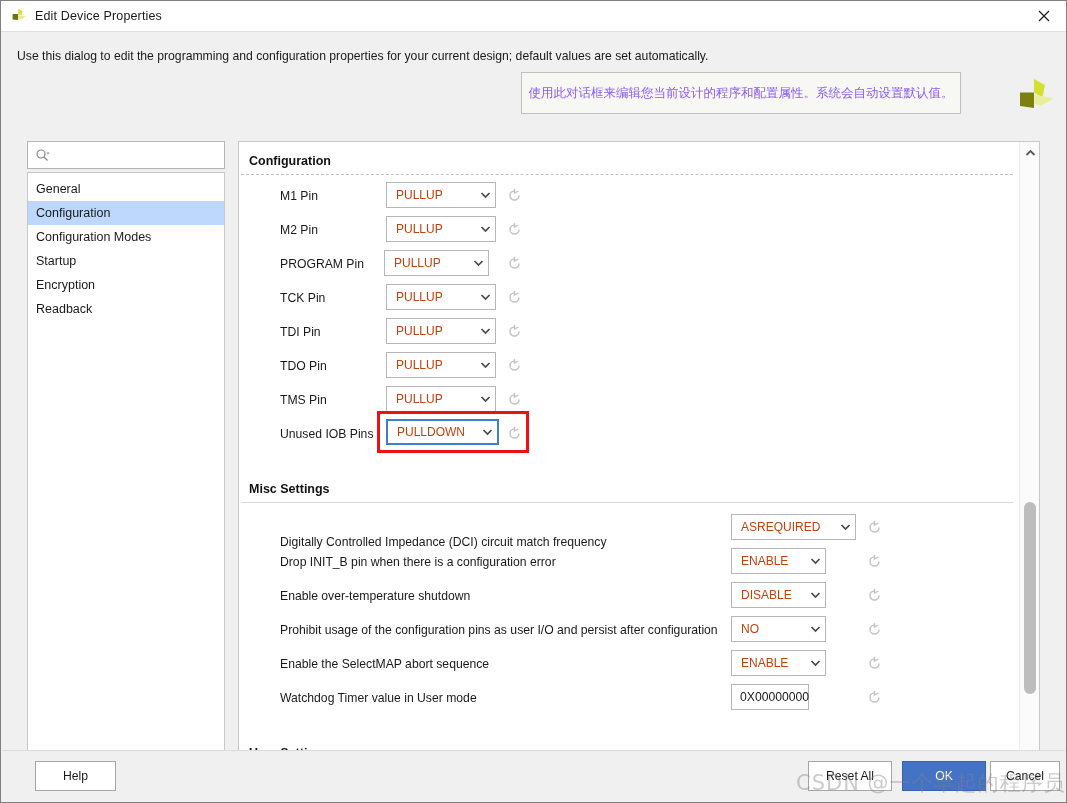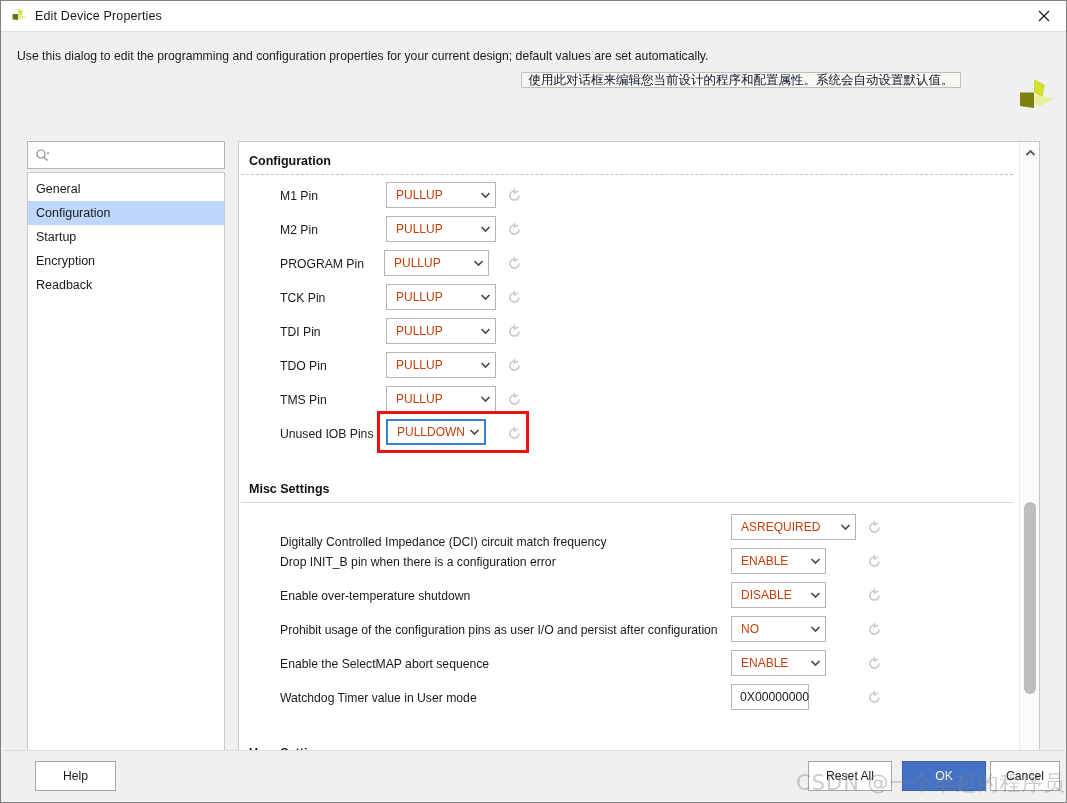--- a/index.html
+++ b/index.html
@@ -62,28 +62,28 @@
     position: absolute;
     left: 15px; top: 17px;
     font-size: 12.2px;
     color: #1a1a1a;
     white-space: nowrap;
   }
 
   .tooltip-cn {
     position: absolute;
     left: 519px; top: 40px;
-    width: 440px; height: 16px;
+    width: 440px; height: 42px;
     background: #f7f7f3;
     border: 1px solid #bfbfbf;
     display: flex;
     align-items: center;
     justify-content: center;
     font-size: 12.5px;
-    color: #0f172a;
+    color: #8b5cf6;
     white-space: nowrap;
   }
 
   .brand-logo {
     position: absolute;
     left: 1013px; top: 44px;
     width: 42px; height: 42px;
   }
 
   
@@ -335,20 +335,23 @@
       </div>
 
       <div class="tree-list">
         <div class="tree-item">
           <span>General</span>
         </div>
         <div class="tree-item selected">
           <span>Configuration</span>
         </div>
         <div class="tree-item">
+          <span>Configuration Modes</span>
+        </div>
+        <div class="tree-item">
           <span>Startup</span>
         </div>
         <div class="tree-item">
           <span>Encryption</span>
         </div>
         <div class="tree-item">
           <span>Readback</span>
         </div>
       </div>
     </div>
@@ -465,21 +468,21 @@
           </span>
         </div>
         <span class="reset-icon" style="left:268px; top:250px;">
           <svg width="15" height="15" viewBox="0 0 15 15">
             <path d="M12 7.5A4.5 4.5 0 1 1 7.5 3" fill="none" stroke="#c4c4c4" stroke-width="1.5"></path>
             <polyline points="7.5,0.8 7.5,5 11.3,3" fill="none" stroke="#c4c4c4" stroke-width="1.4"></polyline>
           </svg>
         </span>
 
         <div class="prop-label" style="left:41px; top:285px;">Unused IOB Pins</div>
-        <div class="combo focused" style="left:147px; top:277px; width:100px;">
+        <div class="combo focused" style="left:147px; top:277px; width:113px;">
           <span class="combo-value">PULLDOWN</span>
           <span class="caret">
             <svg width="11" height="8" viewBox="0 0 11 8">
                 <polyline points="1.5,2 5.5,6 9.5,2" fill="none" stroke="#4a4a4a" stroke-width="1.7"></polyline>
               </svg>
           </span>
         </div>
         <span class="reset-icon" style="left:268px; top:284px;">
           <svg width="15" height="15" viewBox="0 0 15 15">
             <path d="M12 7.5A4.5 4.5 0 1 1 7.5 3" fill="none" stroke="#c4c4c4" stroke-width="1.5"></path>

